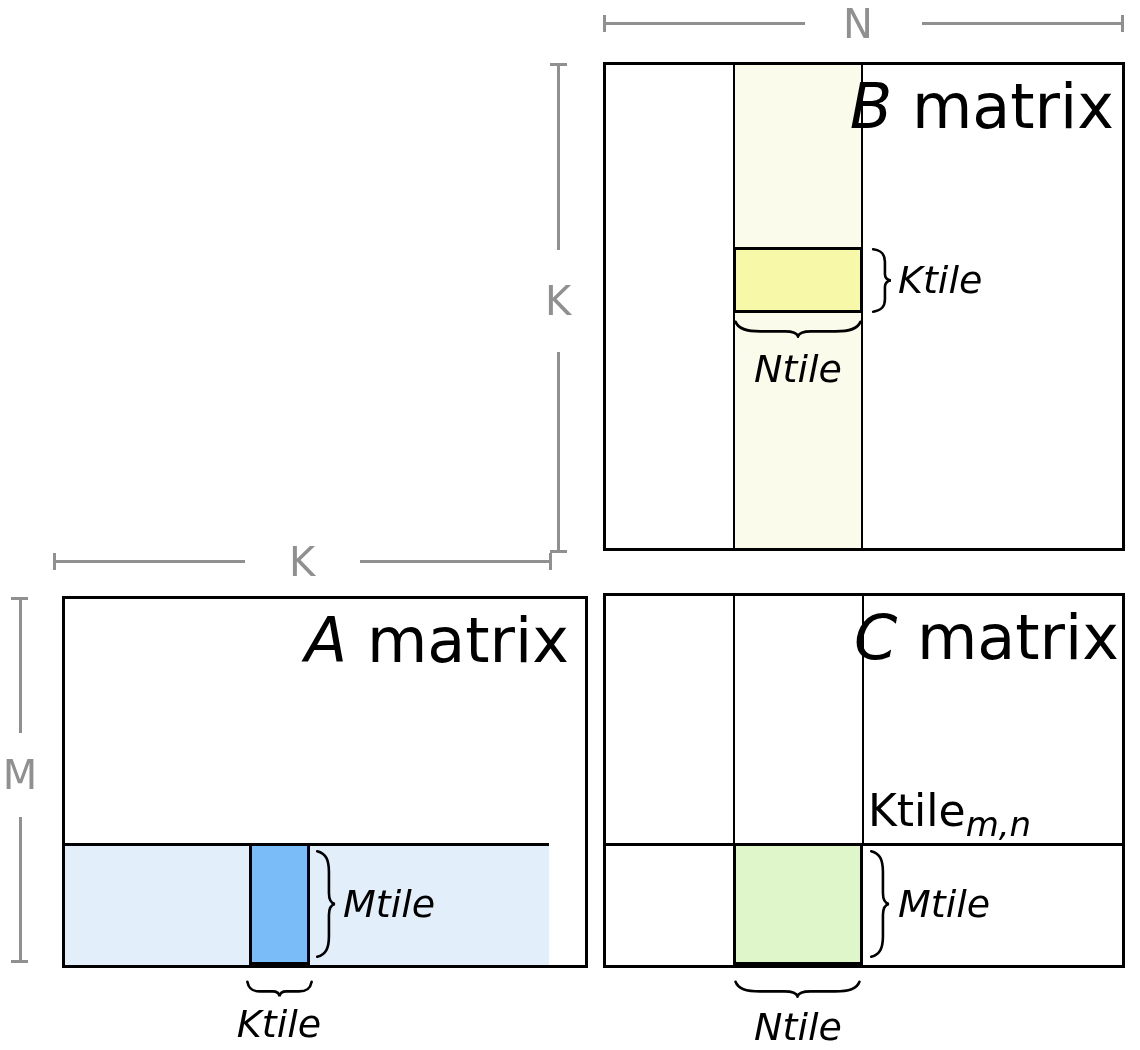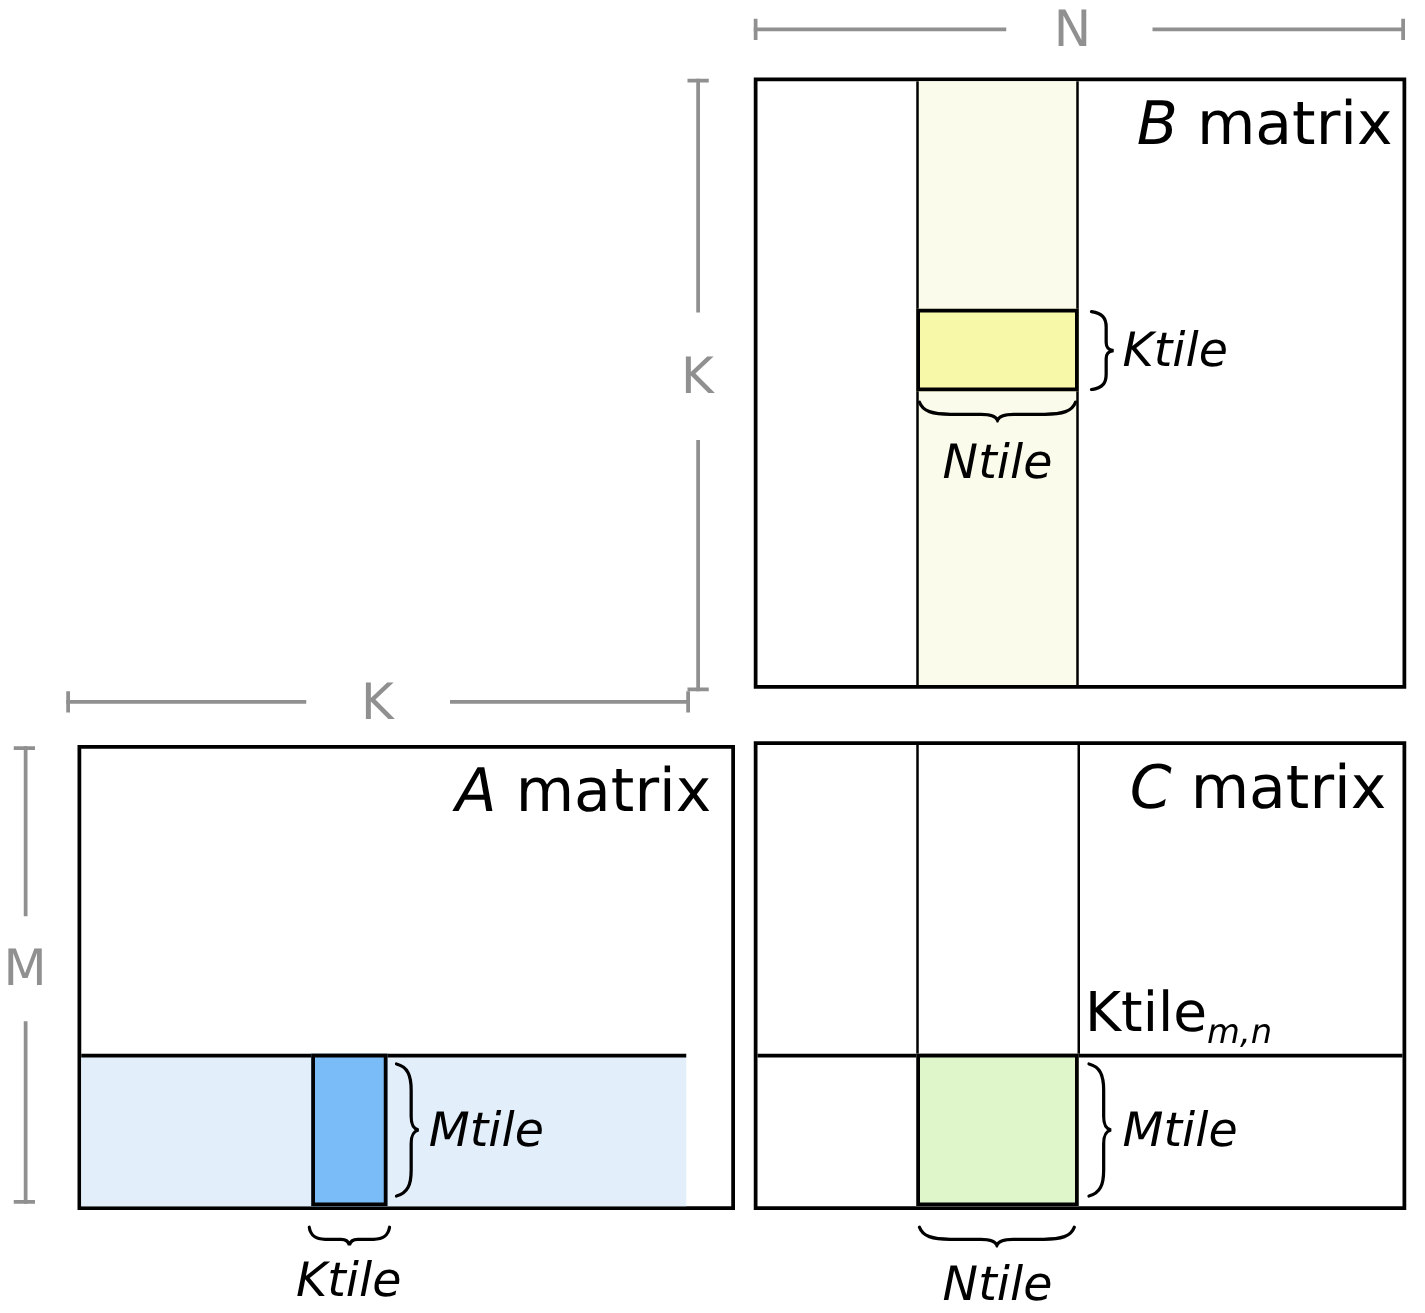--- a/index.html
+++ b/index.html
@@ -3,27 +3,27 @@
 <meta charset="utf-8">
 <style>
   html,body { margin:0; padding:0; background:#ffffff; }
   .canvas {
     position:relative; width:1140px; height:1050px; background:#ffffff;
     font-family:"DejaVu Sans", sans-serif; overflow:hidden;
   }
   .box { position:absolute; border:3px solid #000; background:#fff; box-sizing:border-box; }
   .dim-line { position:absolute; background:#909090; }
   .dim-label { position:absolute; color:#909090; font-size:40px; line-height:1; text-align:center; }
-  .matrix-label { position:absolute; font-size:48px; line-height:1.1; color:#000; white-space:nowrap; }
+  .matrix-label { position:absolute; font-size:62px; line-height:1.1; color:#000; white-space:nowrap; }
   .matrix-label .letter { font-style:italic; }
   .tile-label { position:absolute; font-size:38px; font-style:italic; color:#000; line-height:1; white-space:nowrap; }
   .vcenter { display:flex; align-items:center; }
   .hcenter { text-align:center; }
   .block-label { position:absolute; font-size:44px; line-height:1; color:#000; white-space:nowrap; }
-  .block-label sub { font-style:italic; font-size:27px; }
+  .block-label sub { font-style:italic; font-size:34px; }
   .brace { position:absolute; }
   .brace path { stroke:#000; stroke-width:2.6; fill:none; stroke-linecap:round; vector-effect:non-scaling-stroke; }
   .tile { position:absolute; border:3px solid #000; box-sizing:border-box; }
   .strip-v { position:absolute; border-left:2px solid #000; border-right:2px solid #000; box-sizing:border-box; }
   .strip-h { position:absolute; border-top:3px solid #000; box-sizing:border-box; }
   .thinline { position:absolute; background:#000; }
 </style>
 </head>
 <body>
 
@@ -75,21 +75,21 @@
       <path d="M 3 2 C 15 4, 19 10, 19 21 L 19 40 C 19 46, 21 49, 27 50 C 21 51, 19 54, 19 60 L 19 79 C 19 90, 15 96, 3 98"></path>
     </svg>
     <div class="tile-label vcenter" style="left:278px; top:250px; height:110px;">Mtile</div>
   </div>
   <svg class="brace" style="left:246px; top:980px; width:67px; height:18px;" viewBox="0 0 100 30" preserveAspectRatio="none">
     <path d="M 2 3 C 4 15, 10 19, 21 19 L 40 19 C 46 19, 49 21, 50 27 C 51 21, 54 19, 60 19 L 79 19 C 90 19, 96 15, 98 3"></path>
   </svg>
   <div class="tile-label hcenter" style="left:219px; top:1005px; width:120px;">Ktile</div>
 
   <div class="box" style="left:603px; top:593px; width:522px; height:375px;">
-    <div class="matrix-label" style="right:13px; top:8px;margin-left:24px;"><span class="letter">C</span><span> matrix</span></div>
+    <div class="matrix-label" style="right:3px; top:8px;margin-left:24px;"><span class="letter">C</span><span> matrix</span></div>
     <div class="thinline" style="left:127px; top:0; width:1.5px; height:247px;"></div>
     <div class="thinline" style="left:256px; top:0; width:1.5px; height:247px;"></div>
     <div class="thinline" style="left:0; top:247px; width:516px; height:3px;"></div>
     <div class="block-label" style="left:262px; top:193px;"><span>Ktile</span><sub>m,n</sub></div>
     <div class="tile" style="left: 127px; top: 247px; width: 130px; height: 122px; background-color: rgb(223, 246, 203);"></div>
     <svg class="brace" style="left:263px; top:253px; width:22px; height:110px;" viewBox="0 0 30 100" preserveAspectRatio="none">
       <path d="M 3 2 C 15 4, 19 10, 19 21 L 19 40 C 19 46, 21 49, 27 50 C 21 51, 19 54, 19 60 L 19 79 C 19 90, 15 96, 3 98"></path>
     </svg>
     <div class="tile-label vcenter" style="left:292px; top:253px; height:110px;">Mtile</div>
   </div>

